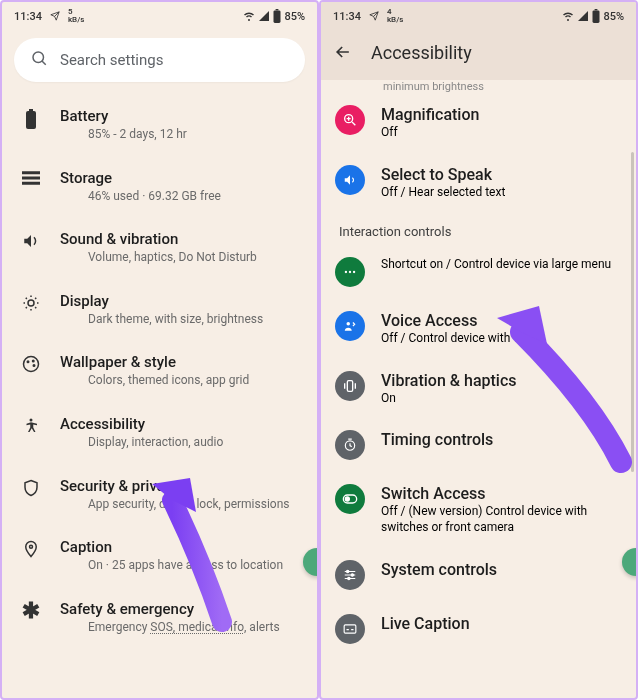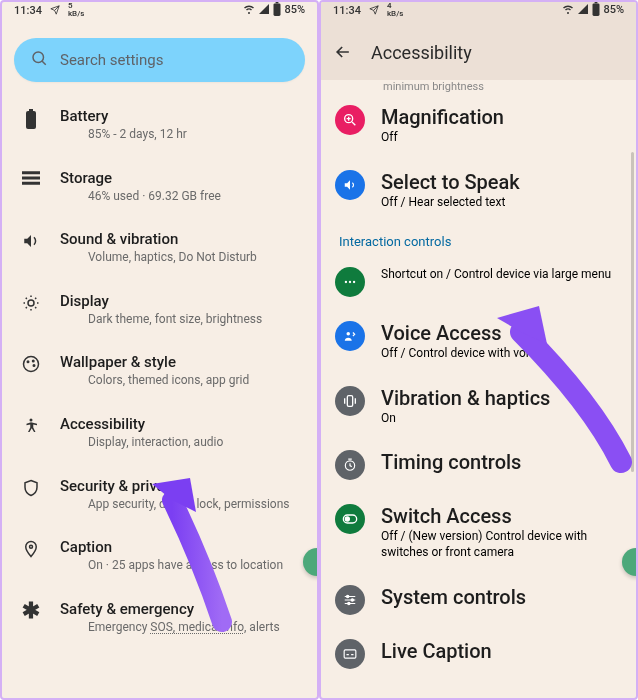--- a/index.html
+++ b/index.html
@@ -17,35 +17,35 @@
       border: 2px solid #d4b0f5;
       border-radius: 4px;
       position: relative;
       overflow: hidden;
       flex-shrink: 0;
     }
     .statusbar {
       height: 28px;
       display: flex;
       justify-content: space-between;
-      align-items: flex-start;
-      padding: 0 12px;
+      align-items: center;
+      padding: 14px 12px;
       font-size: 11px;
       color: #333;
       font-weight: 500;
       gap: 48px;
     }
     .statusbar .sbleft { display: flex; align-items: center; gap: 8px; }
     .statusbar .sbright { display: flex; align-items: center; gap: 2px; }
     .sb-speed { font-size: 8px; line-height: 8px; }
     .sb-speed .n { font-weight: 600; }
     .sb-ico { display: inline-flex; align-items: center; }
     .searchwrap { padding: 8px 12px 12px 12px; }
     .searchbar {
-      background: #7dd3fc;
+      background: #ffffff;
       border-radius: 28px;
       height: 44px;
       display: flex;
       align-items: center;
       padding: 0 16px;
       gap: 12px;
       color: #555;
       box-shadow: 0 1px 2px rgba(0,0,0,0.04);
     }
     .searchbar .ph { font-size: 15px; color: #5f6368; }
@@ -91,21 +91,21 @@
       height: 44px;
       padding: 0 12px;
       gap: 18px;
     }
     .titlebar .back { display: flex; align-items: center; color: #333; }
     .titlebar .ptitle { font-size: 18px; color: #2a2a2a; }
     .ghost { padding-left: 62px; font-size: 11px; color: #888; }
     .section-header {
       padding: 12px 22px 6px 18px;
       font-size: 13px;
-      color: #0369a1;
+      color: #404040;
     }
     .item2 {
       display: flex;
       align-items: flex-start;
       padding: 12px 14px;
       gap: 16px;
       cursor: pointer;
     }
     .item2 .circ {
       width: 30px; height: 30px;
@@ -115,21 +115,21 @@
       justify-content: center;
       flex-shrink: 0;
       color: #fff;
       margin-top: 0;
     }
     .c-pink { background: #e91e63; }
     .c-blue { background: #1a73e8; }
     .c-green { background: #0f7b3d; }
     .c-grey { background: #5f6368; }
     .item2 .txt { flex: 1; min-width: 0; }
-    .item2 .title { font-size: 20px; color: #1d1d1d; font-weight: 500; margin-bottom: 1px; }
+    .item2 .title { font-size: 16px; color: #1d1d1d; font-weight: 500; margin-bottom: 1px; }
     .item2 .sub { font-size: 12px; color: #000000; line-height: 1.3; }
     .arrow {
       position: absolute;
       pointer-events: none;
     }
     .fab {
       position: absolute;
       right: -14px;
       width: 28px;
       height: 28px;
@@ -233,21 +233,21 @@
     </div>
     <div class="item">
       <span class="ico">
           <svg width="18" height="18" viewBox="0 0 24 24" fill="none" stroke="#333" stroke-width="2">
             <circle cx="12" cy="12" r="4"></circle>
             <path d="M12 2v2M12 20v2M4 12H2M22 12h-2M5 5l1.5 1.5M17.5 17.5L19 19M5 19l1.5-1.5M17.5 6.5L19 5"></path>
           </svg>
         </span>
       <div class="txt">
         <div class="title">Display</div>
-        <div class="sub">Dark theme, font size, brightness</div>
+        <div class="sub">Dark theme, with size, brightness</div>
       </div>
     </div>
     <div class="item">
       <span class="ico">
           <svg width="18" height="18" viewBox="0 0 24 24" fill="none" stroke="#333" stroke-width="2">
             <circle cx="12" cy="12" r="10"></circle>
             <circle cx="8" cy="9" r="1" fill="#333"></circle>
             <circle cx="15" cy="8" r="1" fill="#333"></circle>
             <circle cx="16" cy="14" r="1" fill="#333"></circle>
           </svg>

